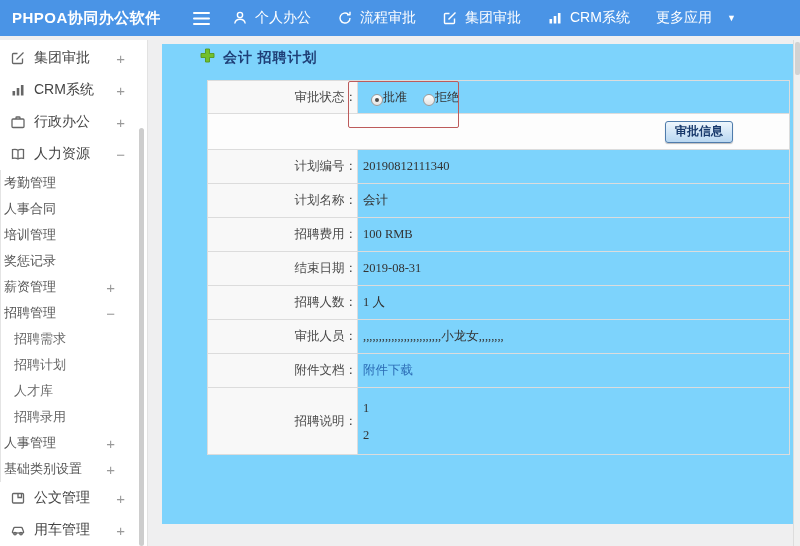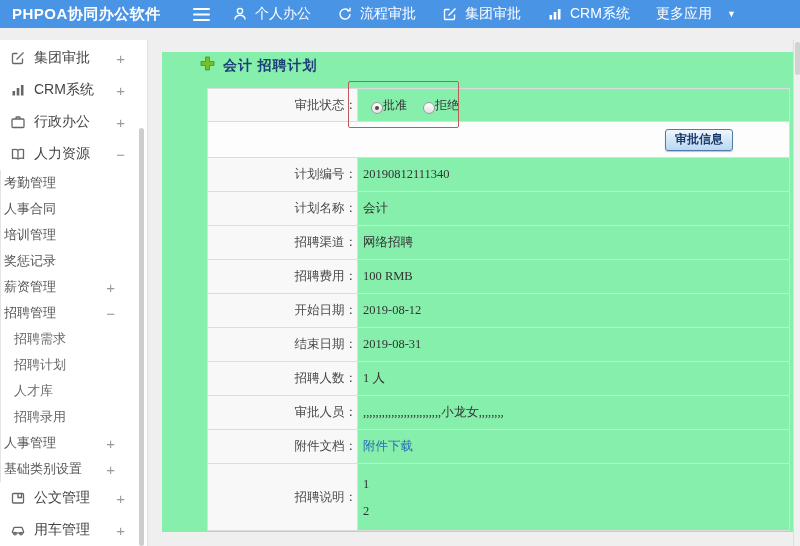--- a/index.html
+++ b/index.html
@@ -1,20 +1,20 @@
 <!DOCTYPE html>
 <html><head>
 <meta charset="utf-8">
 <style>
   * { margin:0; padding:0; box-sizing:border-box; }
   html,body { width:800px; height:546px; overflow:hidden; background:#efeff0;
     font-family:"Liberation Sans","DejaVu Sans",sans-serif; }
 
   
-  .topbar { position:absolute; left:0; top:0; width:800px; height:28px;
+  .topbar { position:absolute; left:0; top:0; width:800px; height:36px;
     background:#4a94e6; display:flex; align-items:center; color:#fff; z-index:5; }
   .logo { width:188px; padding-left:12px; font-size:15px; font-weight:bold; letter-spacing:.5px; }
   .hamburger { width:26px; height:26px; display:flex; align-items:center; justify-content:center; cursor:pointer; margin-right:18px; }
   .nav { display:flex; align-items:center; gap:26px; }
   .nav-item { display:flex; align-items:center; gap:7px; font-size:14px; cursor:pointer; white-space:nowrap; }
   .nav-item svg { display:block; }
   .caret { font-size:9px; margin-left:8px; }
 
   
   .sidebar { position:absolute; left:0; top:40px; width:148px; height:506px;
@@ -26,21 +26,21 @@
   .s-l2 { height:26px; padding-left:3px; color:#555; font-size:13px; }
   .s-l3-group { border-left:none; }
   .s-l3 { height:26px; padding-left:13px; color:#666; font-size:13px; }
   .toggle { position:absolute; color:#999; font-size:15px; font-weight:400; }
   .s-l1 .toggle { right:22px; }
   .s-l2 .toggle { right:32px; }
   .side-scrollbar { position:absolute; right:3px; top:88px; bottom:0; width:5px;
     background:#cdcdcd; border-radius:3px; }
 
   
-  .main-panel { position:absolute; left:162px; top:52px; width:631px; height:480px; background:#86efac; }
+  .main-panel { position:absolute; left:162px; top:44px; width:631px; height:480px; background:#7dd3fc; }
   .title-row { position:absolute; left:38px; top:4px; display:flex; align-items:center; gap:8px; }
   .page-title { font-family:"Liberation Serif","DejaVu Serif",serif; font-size:14px;
     font-weight:bold; color:#1f3f77; letter-spacing:1px; }
 
   table.detail { position:absolute; left:45px; top:36px; width:583px;
     border-collapse:collapse; table-layout:fixed;
     font-family:"Liberation Serif","DejaVu Serif",serif; font-size:12.5px; color:#333; }
   table.detail td { border:1px solid #dcdcdc; vertical-align:middle; }
   td.lbl { width:150px; background:#f8f8f8; padding-left:6px; color:#4a4a4a;text-align:right; }
   td.val { padding-left:5px; }
@@ -283,30 +283,22 @@
     </tr>
     <tr class="r-std">
       <td class="lbl">计划编号：</td>
       <td class="val">20190812111340</td>
     </tr>
     <tr class="r-std">
       <td class="lbl">计划名称：</td>
       <td class="val">会计</td>
     </tr>
     <tr class="r-std">
-      <td class="lbl">招聘渠道：</td>
-      <td class="val">网络招聘</td>
-    </tr>
-    <tr class="r-std">
       <td class="lbl">招聘费用：</td>
       <td class="val">100 RMB</td>
-    </tr>
-    <tr class="r-std">
-      <td class="lbl">开始日期：</td>
-      <td class="val">2019-08-12</td>
     </tr>
     <tr class="r-std">
       <td class="lbl">结束日期：</td>
       <td class="val">2019-08-31</td>
     </tr>
     <tr class="r-std">
       <td class="lbl">招聘人数：</td>
       <td class="val">1 人</td>
     </tr>
     <tr class="r-std">

